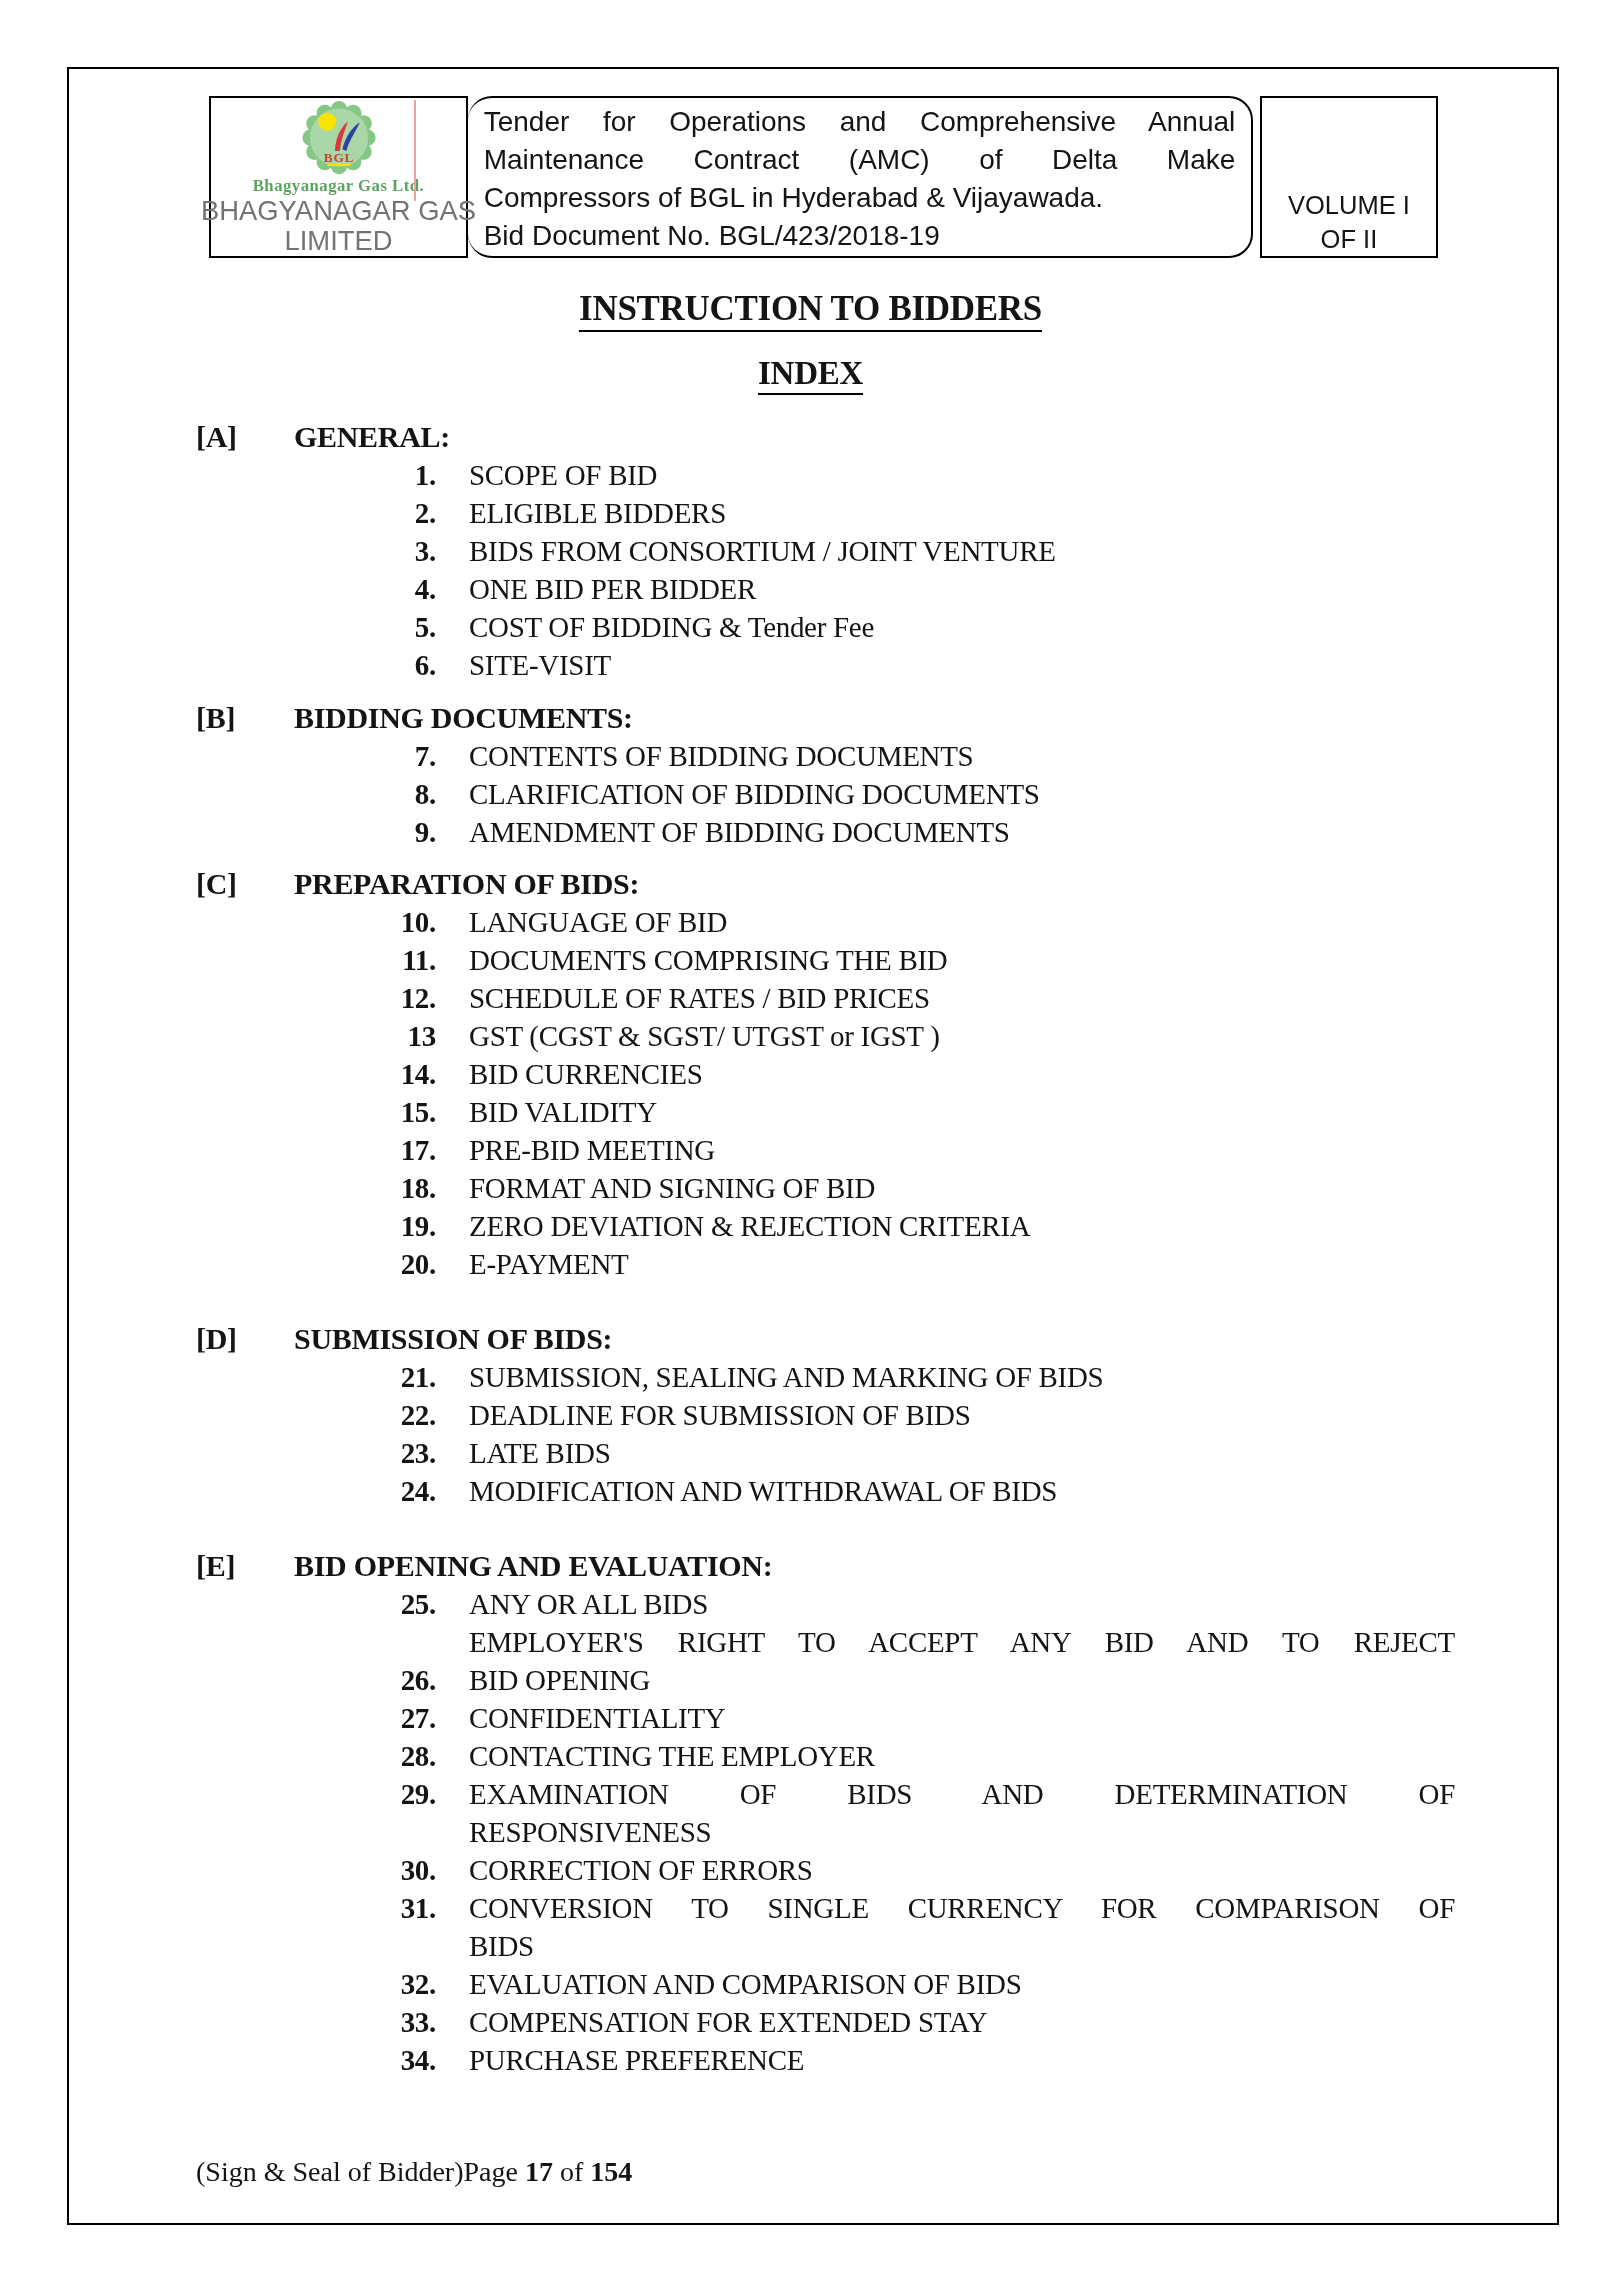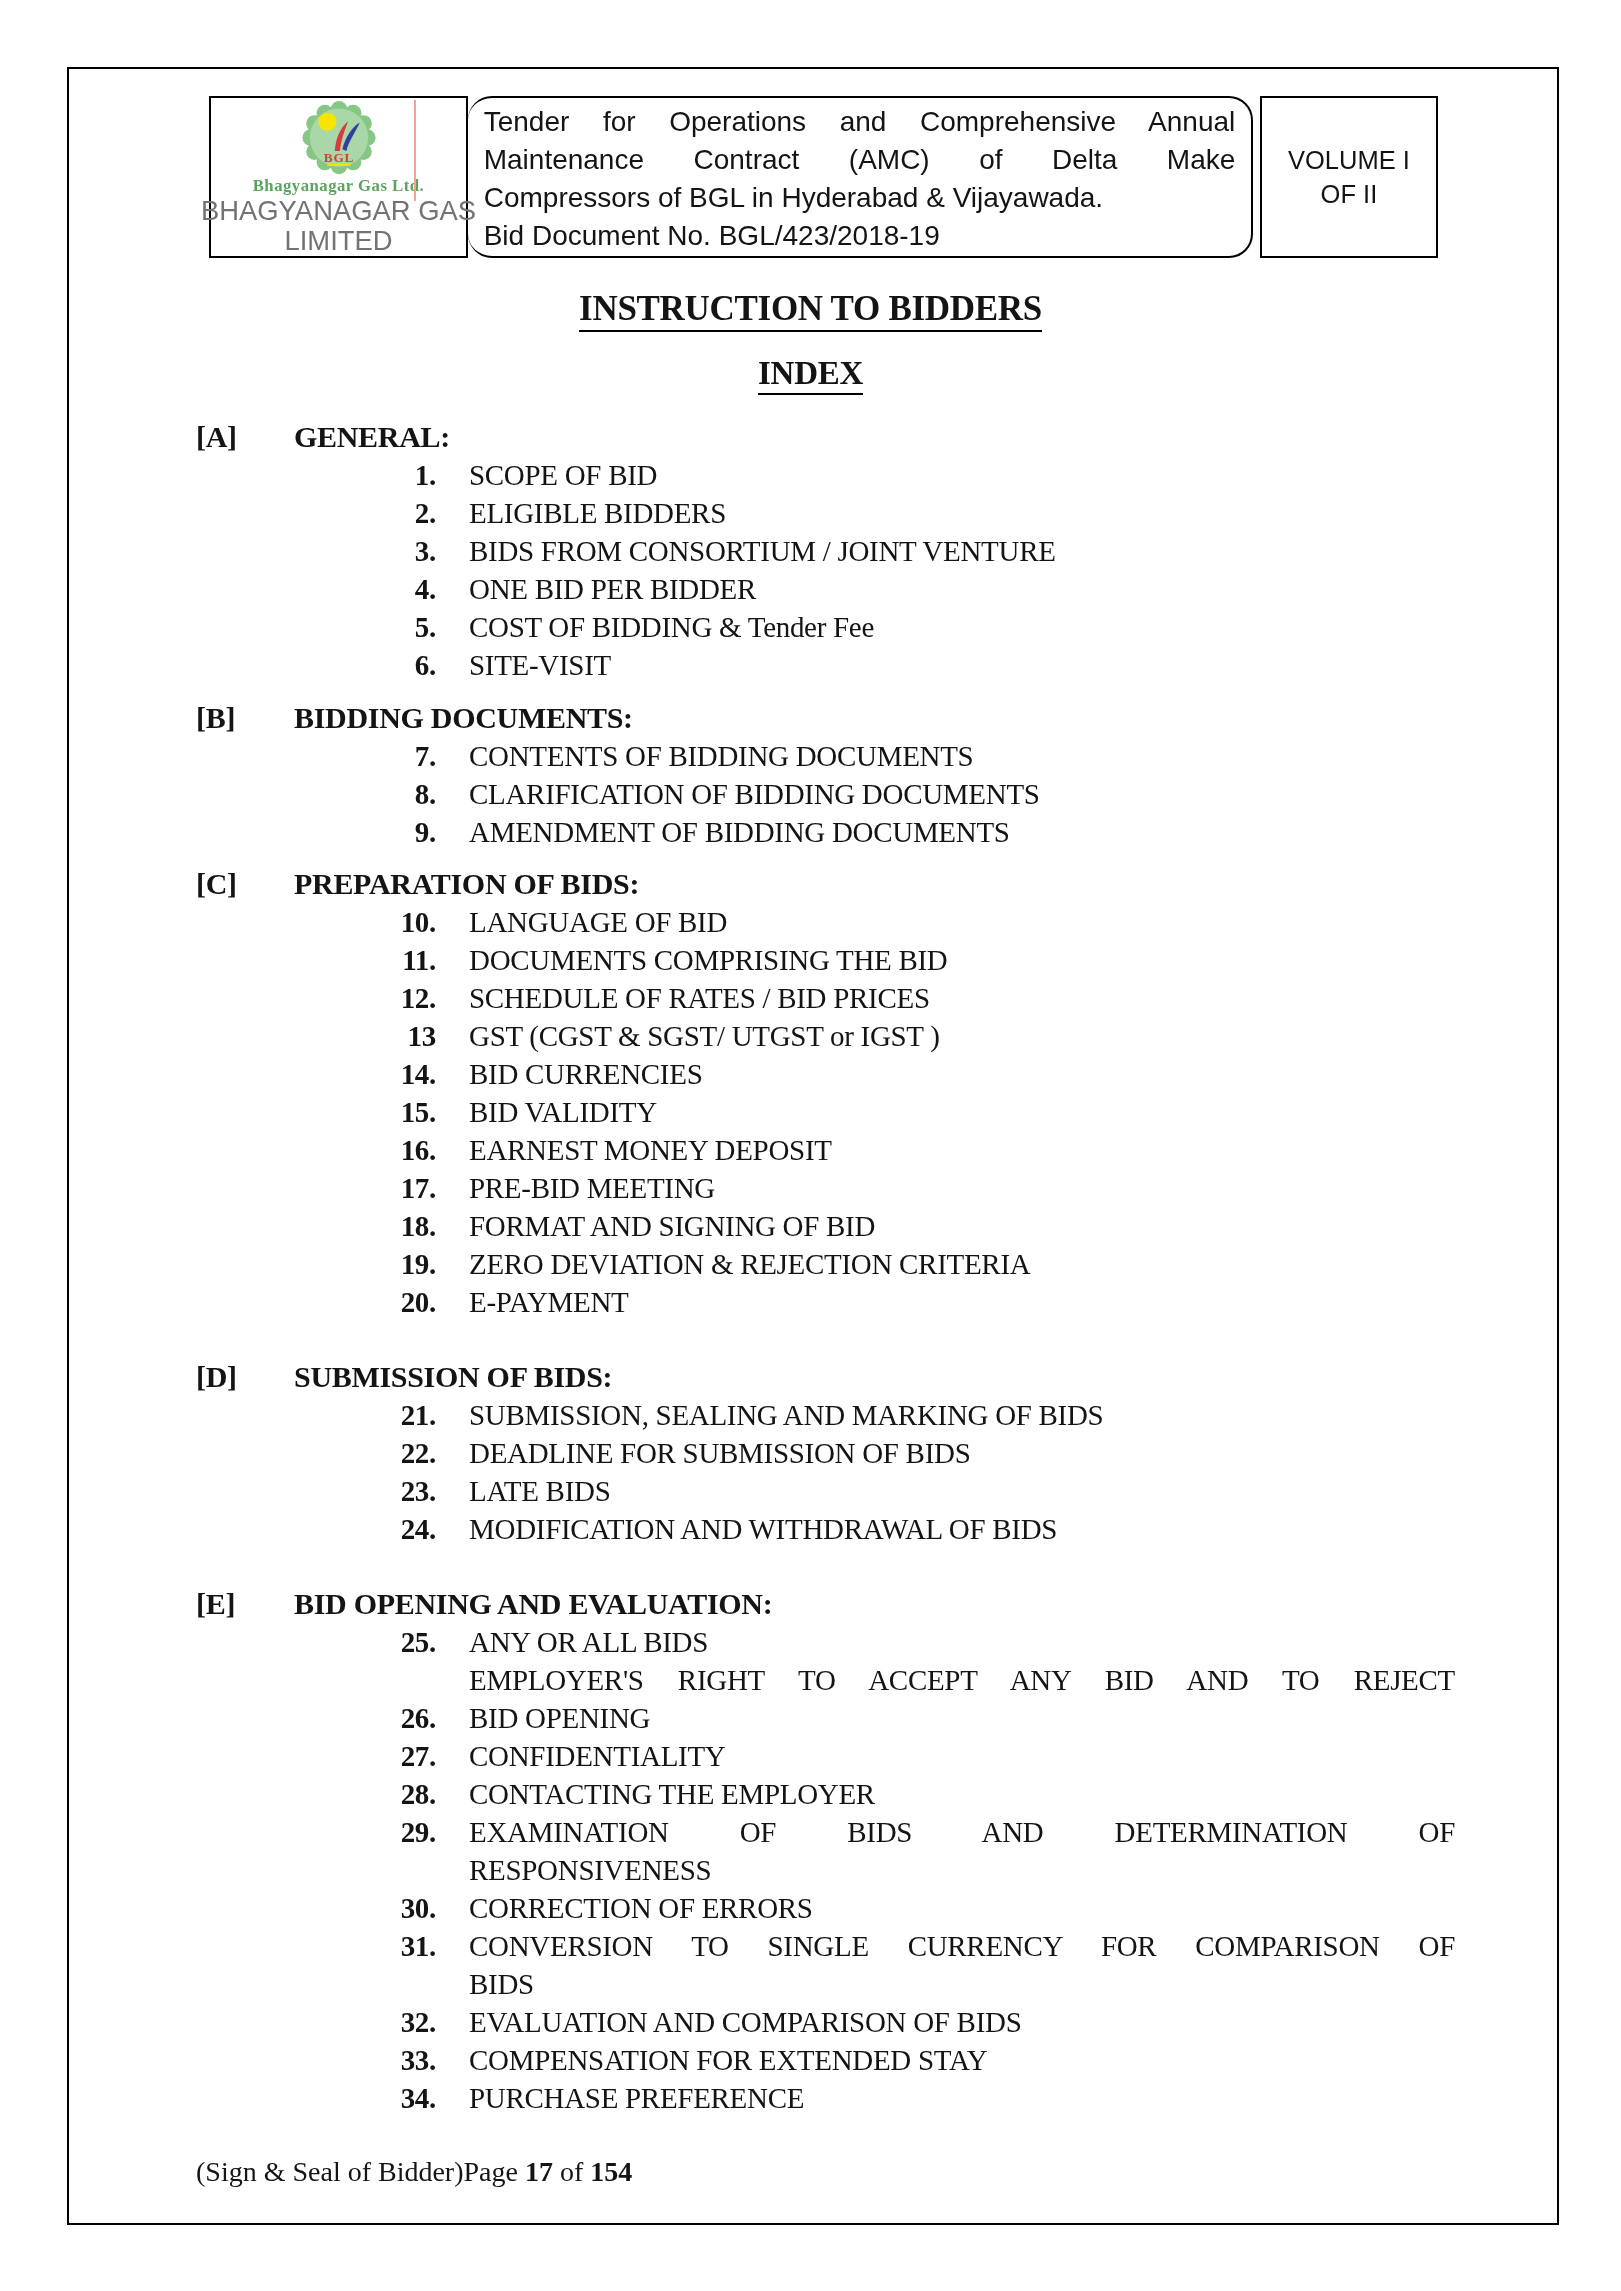--- a/index.html
+++ b/index.html
@@ -32,21 +32,21 @@
   .title-cell {
     width:785px; height:162px; border-left:none; margin-right:6.9px;
     font-family:"Liberation Sans", sans-serif; font-size:28px; line-height:38px;
     padding:4.9px 15.7px 0 15.7px; letter-spacing:0px;border-radius:24px;
   }
   .title-line.just { text-align:justify; text-align-last:justify; }
   .title-line.left { text-align:left; }
   .title-line.center { }
   .volume-cell {
     width:178px; height:162px; display:flex; flex-direction:column;
-    align-items:center; justify-content:center;
+    align-items:center; justify-content:flex-end;
     font-family:"Liberation Sans", sans-serif; font-size:25.5px; line-height:34px;
   }
 
   
   .doc-heading { position:absolute; top:289px; left:0; width:1621px; margin:0; text-align:center;
     font-size:35px; font-weight:bold; letter-spacing:-0.3px; }
   .index-heading { position:absolute; top:355px; left:0; width:1621px; margin:0; text-align:center;
     font-size:33px; font-weight:bold; letter-spacing:-0.3px; }
   .u { border-bottom:2.9px solid #000; padding-bottom:2px; }
 
@@ -222,26 +222,20 @@
             <div class="line">BID CURRENCIES</div>
           </div>
         </div>
         <div class="item">
           <div class="num">15.</div>
           <div class="txt">
             <div class="line">BID VALIDITY</div>
           </div>
         </div>
         <div class="item">
-          <div class="num">16.</div>
-          <div class="txt">
-            <div class="line">EARNEST MONEY DEPOSIT</div>
-          </div>
-        </div>
-        <div class="item">
           <div class="num">17.</div>
           <div class="txt">
             <div class="line">PRE-BID MEETING</div>
           </div>
         </div>
         <div class="item">
           <div class="num">18.</div>
           <div class="txt">
             <div class="line">FORMAT AND SIGNING OF BID</div>
           </div>

